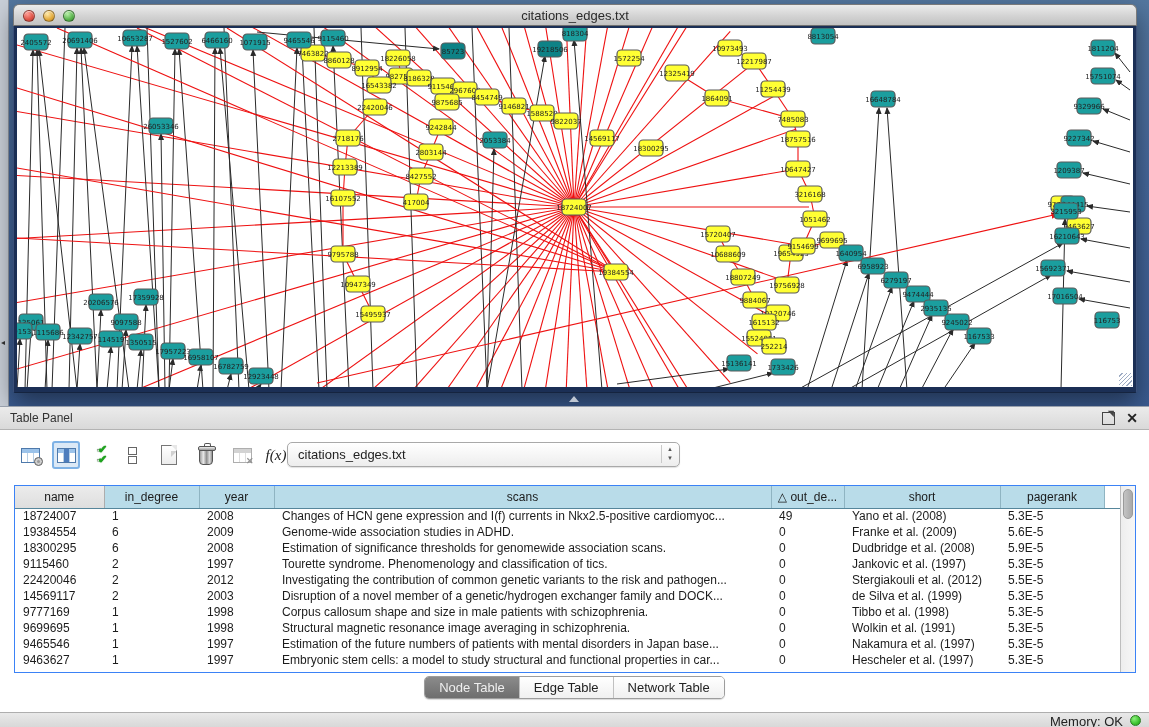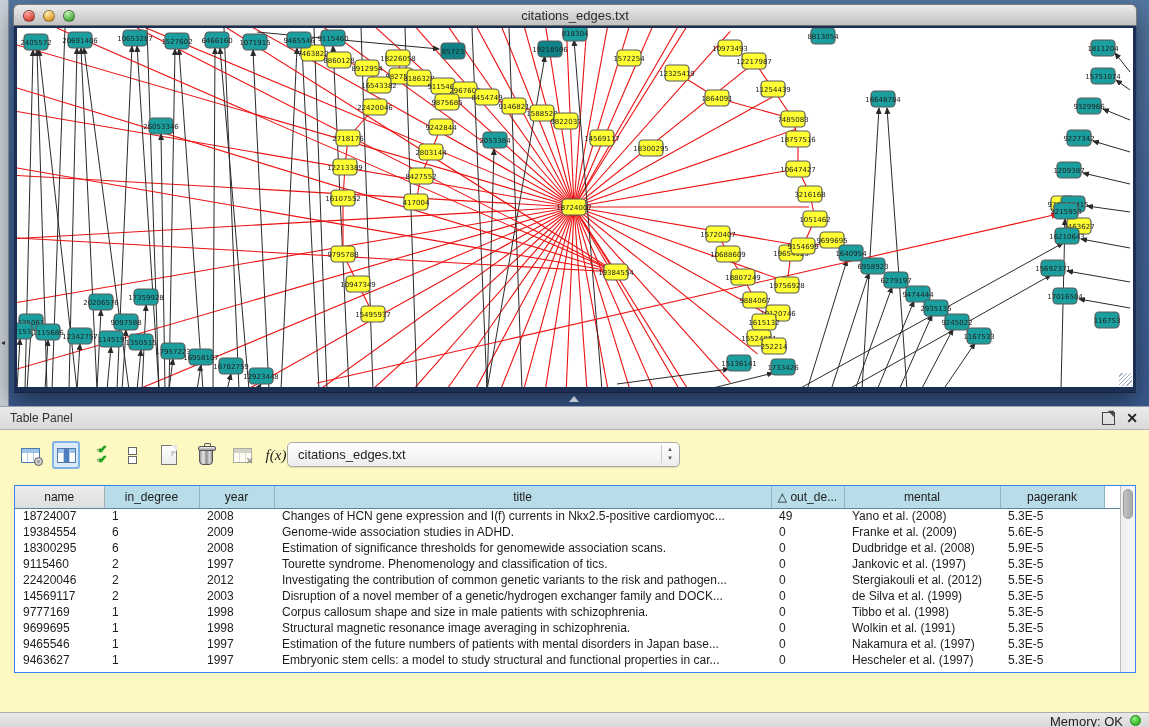--- a/index.html
+++ b/index.html
@@ -33,21 +33,21 @@
   .light.green  { background:radial-gradient(circle at 35% 30%,#b8f0a8,#57b24a 60%,#3a8a32); }
   .gbody { position:absolute; left:0; right:0; top:22px; bottom:0;
     background:#1b2f55; padding:2px 3px 5px 3px; border-radius:0 0 2px 2px;
     border-left:1px solid #3a4f78; border-right:1px solid #3a4f78; border-bottom:1px solid #15243f; }
   .gcanvas { width:100%; height:100%; background:#fff; position:relative; overflow:hidden; }
   .gcanvas svg { display:block; }
   .resize-grip { position:absolute; right:4px; bottom:6px; width:13px; height:13px;
     background:repeating-linear-gradient(135deg, transparent 0 2px, #94a3bd 2px 3px); opacity:.9; }
 
   
-  .tpanel { position:absolute; left:0; top:406px; width:1149px; height:306px; background:#fef9c3;padding-left:40px; }
+  .tpanel { position:absolute; left:0; top:406px; width:1149px; height:306px; background:#ffffff;padding-left:40px; }
   .tp-header { position:absolute; left:0; top:0; right:0; height:24px;
     background:linear-gradient(180deg,#ebebeb,#d9d9d9); border-top:1px solid #98a0ac; border-bottom:1px solid #b3b3b3; }
   .tp-title { position:absolute; left:10px; top:4px; font-size:12px; color:#333; }
   .tp-float { position:absolute; right:34px; top:5px; width:13px; height:13px; border:1px solid #444; }
   .tp-float:before { content:"◥"; position:absolute; right:0px; top:-4px; font-size:8px; color:#444; }
   .tp-close { position:absolute; right:11px; top:3px; font-size:14px; font-weight:bold; color:#222; line-height:16px; }
 
   .tp-toolbar { position:absolute; left:0; top:25px; right:0; height:48px; }
   .tbtn { position:absolute; top:10px; width:28px; height:28px; display:flex; align-items:center; justify-content:center; }
   .tbtn.active { border:2px solid #7fb2e5; border-radius:3px; background:#dce9f6; }
@@ -566,23 +566,23 @@
           <col style="width: 73px;">
           <col style="width: 156px;">
           <col style="width: 104px;">
           <col>
         </colgroup>
       <thead>
           <tr id="tbl-headrow">
             <th class="graycol">name</th>
             <th>in_degree</th>
             <th>year</th>
-            <th>title</th>
+            <th>scans</th>
             <th>△ out_de...</th>
-            <th>mental</th>
+            <th>short</th>
             <th>pagerank</th>
             <th class="fillcol"></th>
           </tr>
         </thead>
       <tbody id="tbl-body">
           <tr>
             <td>18724007</td>
             <td>1</td>
             <td>2008</td>
             <td>Changes of HCN gene expression and I(f) currents in Nkx2.5-positive cardiomyoc...</td>
@@ -681,18 +681,25 @@
             <td>5.3E-5</td>
             <td></td>
           </tr>
         </tbody>
     </table>
     <div class="vscroll">
       <div class="vthumb"></div>
     </div>
   </div>
 
+  <div class="tabsrow">
+    <div class="seg" id="seg-tabs">
+        <div class="tab sel">Node Table</div>
+        <div class="tab">Edge Table</div>
+        <div class="tab">Network Table</div>
+      </div>
+  </div>
 </div>
 
 <div class="statusbar">
   <div class="mem">Memory: OK</div>
   <div class="memdot"></div>
 </div>
 
 </body></html>

